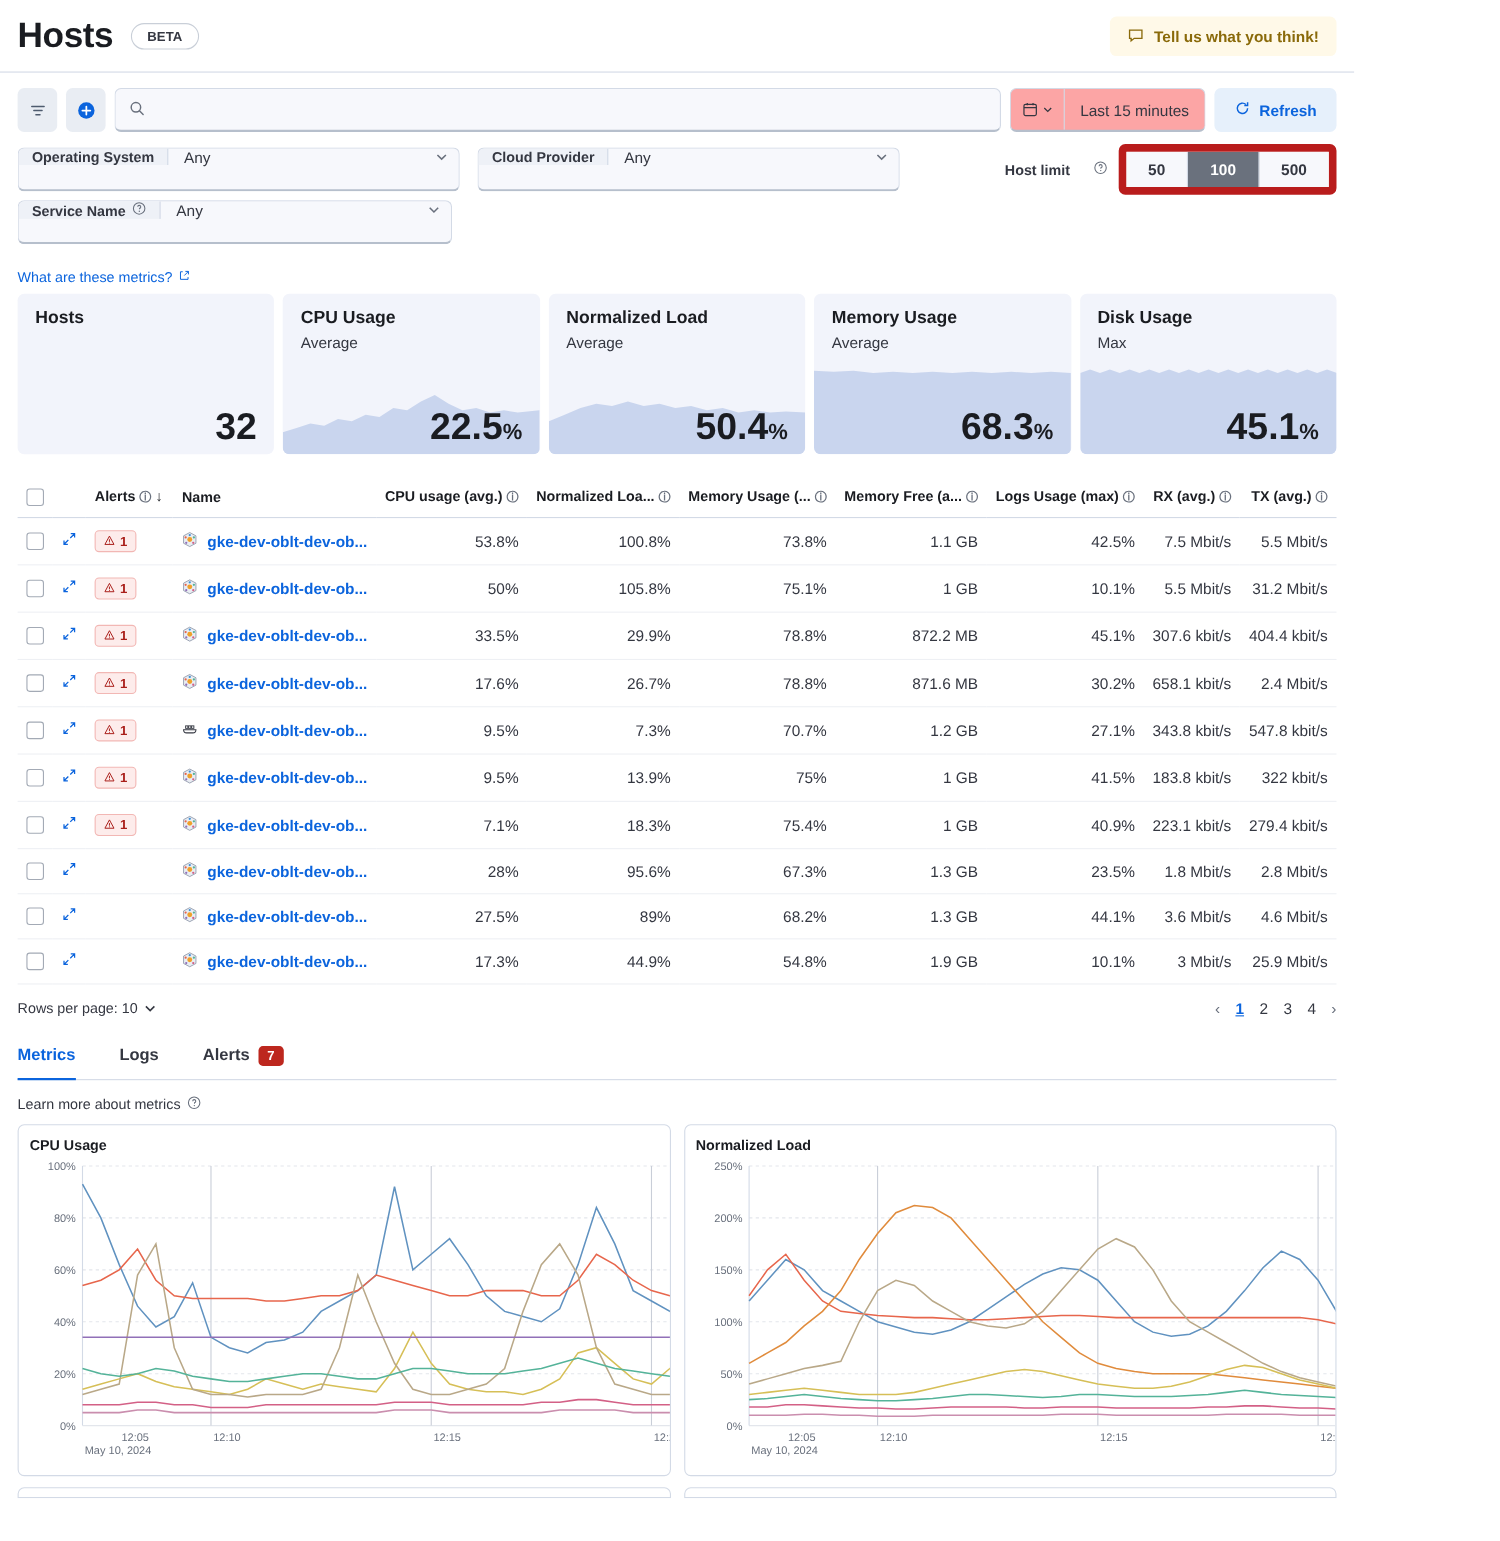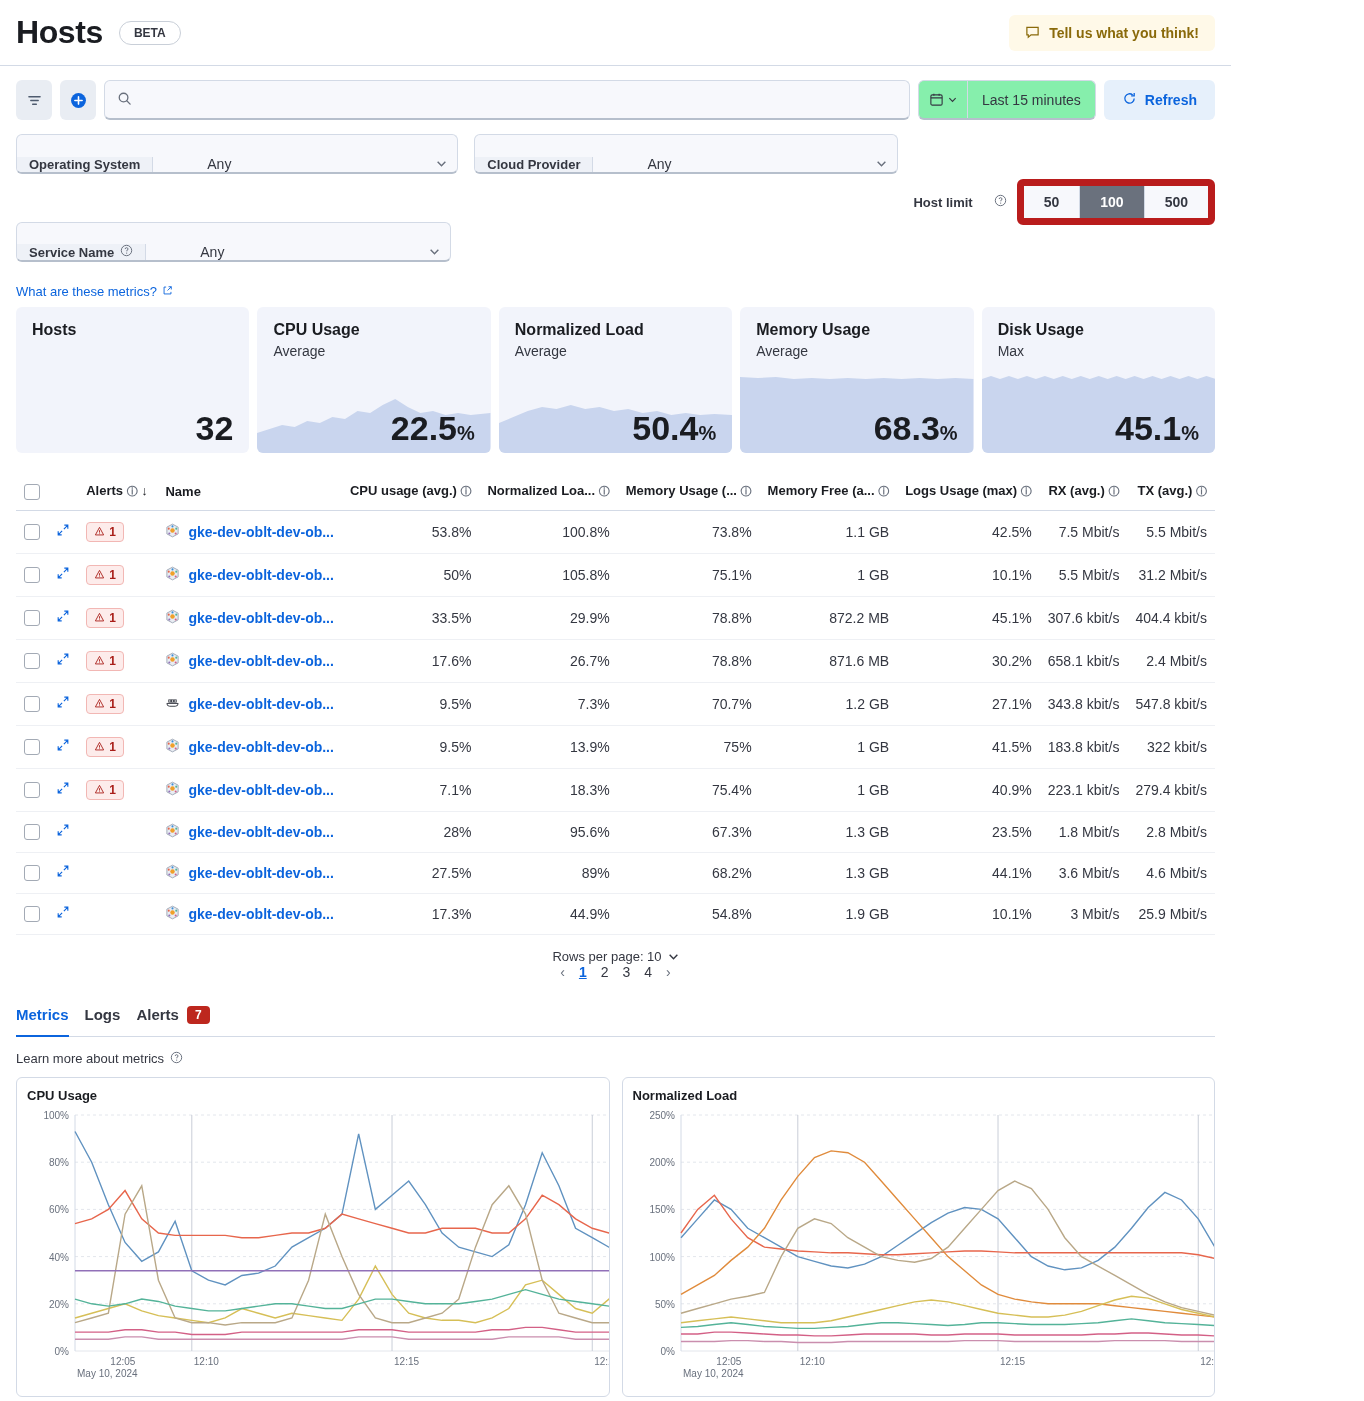--- a/index.html
+++ b/index.html
@@ -47,40 +47,39 @@
     border: 1px solid #d3dae6; border-bottom: 2px solid #b6bfcc;
     border-radius: 6px; display: flex; align-items: center; padding: 0 12px; gap: 10px;
   }
   .search-wrap input {
     border: none; outline: none; background: transparent; flex: 1;
     font-family: inherit; font-size: 14px; color: #343741;
   }
   .search-wrap input::placeholder { color: #69707d; }
   .date-picker {
     display: flex; align-items: center; height: 40px;
-    background: #86efac; border: 1px solid #d3dae6; border-bottom: 2px solid #b6bfcc;
+    background: #fca5a5; border: 1px solid #d3dae6; border-bottom: 2px solid #b6bfcc;
     border-radius: 6px; overflow: hidden;
   }
   .dp-cal {
     display: flex; align-items: center; gap: 4px;
     padding: 0 10px; height: 100%; border-right: 1px solid #d3dae6; color: #343741;
   }
   .dp-text { padding: 0 14px; font-size: 14px; color: #343741; }
   .refresh-btn {
     height: 40px; padding: 0 18px; border-radius: 6px; background: #e6f0fb;
     color: #0b64dd; font-size: 14px; font-weight: 600; border: none; cursor: pointer;
     display: flex; align-items: center; gap: 8px;
   }
 
   .filters { display: flex; flex-wrap: wrap; gap: 0 16px; margin-top: 14px; align-items: flex-start; }
   .filter-group {
-    display: flex; align-items: flex-end; height: 40px; border-radius: 6px; overflow: hidden;
+    display: flex; align-items: flex-start; height: 40px; border-radius: 6px; overflow: hidden;
     border: 1px solid #d3dae6; border-bottom: 2px solid #b6bfcc; background: #f7f8fc;
     margin-bottom: 8px;
-    gap: 40px;
   }
   .filter-label {
     background: #eef1f7; padding: 0 12px; display: flex; align-items: center; gap: 6px;
     font-size: 13px; font-weight: 700; color: #343741; border-right: 1px solid #d3dae6;
     white-space: nowrap;
   }
   .filter-value {
     width: 264px; display: flex; align-items: center; justify-content: space-between;
     padding: 0 10px 0 14px; font-size: 14px; color: #343741; cursor: pointer;
   }
@@ -140,30 +139,30 @@
     display: inline-flex; align-items: center; gap: 4px;
     background: #fdeceb; color: #a91e19; border: 1px solid #f2b7b4;
     border-radius: 4px; padding: 2px 7px; font-size: 12px; font-weight: 700;
   }
   .hostname { color: #0b64dd; font-weight: 600; cursor: pointer; }
   .host-cell { display: flex; align-items: center; gap: 8px; }
   .hdr-help { color: #69707d; font-size: 11px; }
 
   .tablefoot {
     display: flex; align-items: center; justify-content: space-between;
-    margin: 0 16px; padding: 14px 0 10px 0; flex-direction: column;
+    margin: 0 16px; padding: 14px 0 10px 0;
   }
   .rpp { font-size: 13px; color: #343741; display: flex; align-items: center; gap: 6px; cursor: pointer; }
   .pager { display: flex; align-items: center; gap: 14px; font-size: 14px; color: #343741; }
   .pager .pg { cursor: pointer; }
   .pager .pg.active { color: #0b64dd; font-weight: 700; text-decoration: underline; }
   .pager .arr { color: #69707d; cursor: pointer; }
 
   
-  .tabs { display: flex; gap: 16px; margin: 6px 16px 0 16px; border-bottom: 1px solid #d3dae6; }
+  .tabs { display: flex; gap: 40px; margin: 6px 16px 0 16px; border-bottom: 1px solid #d3dae6; }
   .tab { padding: 10px 0 12px 0; font-size: 15px; font-weight: 700; color: #343741; cursor: pointer; position: relative; display: flex; align-items: center; gap: 8px;}
   .tab.active { color: #0b64dd; }
   .tab.active:after {
     content: ''; position: absolute; left: 0; right: 0; bottom: -1px; height: 2px; background: #0b64dd;
   }
   .tab-badge { background: #bd271e; color: #fff; border-radius: 4px; font-size: 12px; font-weight: 700; padding: 2px 8px; }
 
   .learn { margin: 14px 16px 0 16px; font-size: 13px; color: #343741; display: inline-flex; gap: 6px; align-items: flex-start;}
 
   

